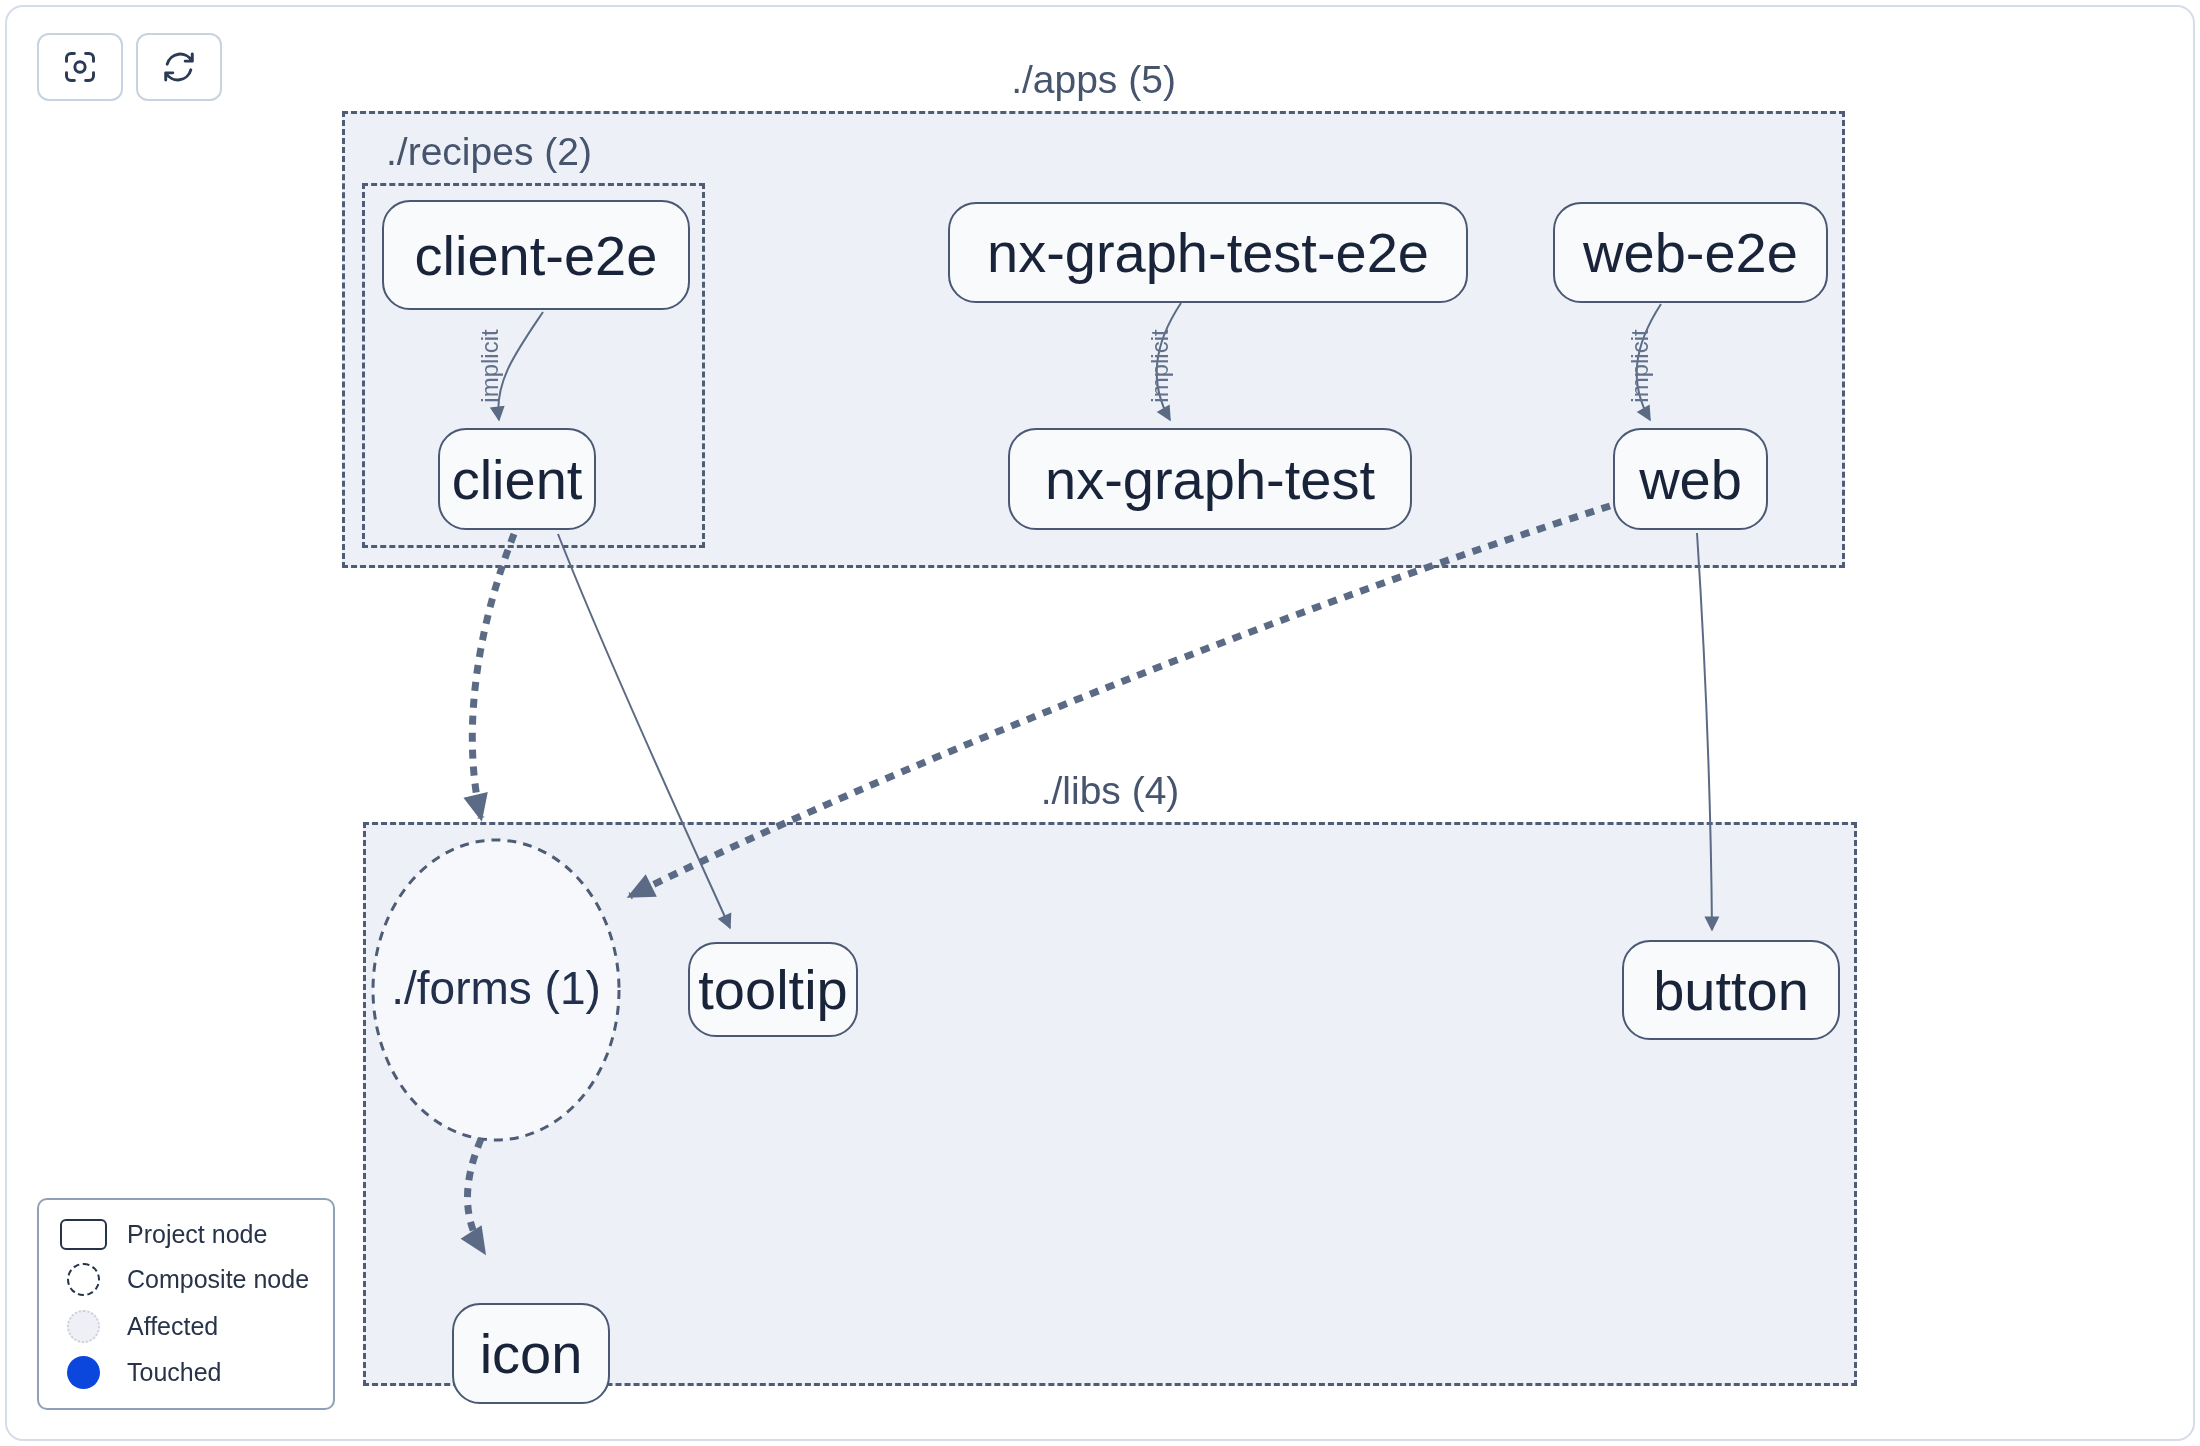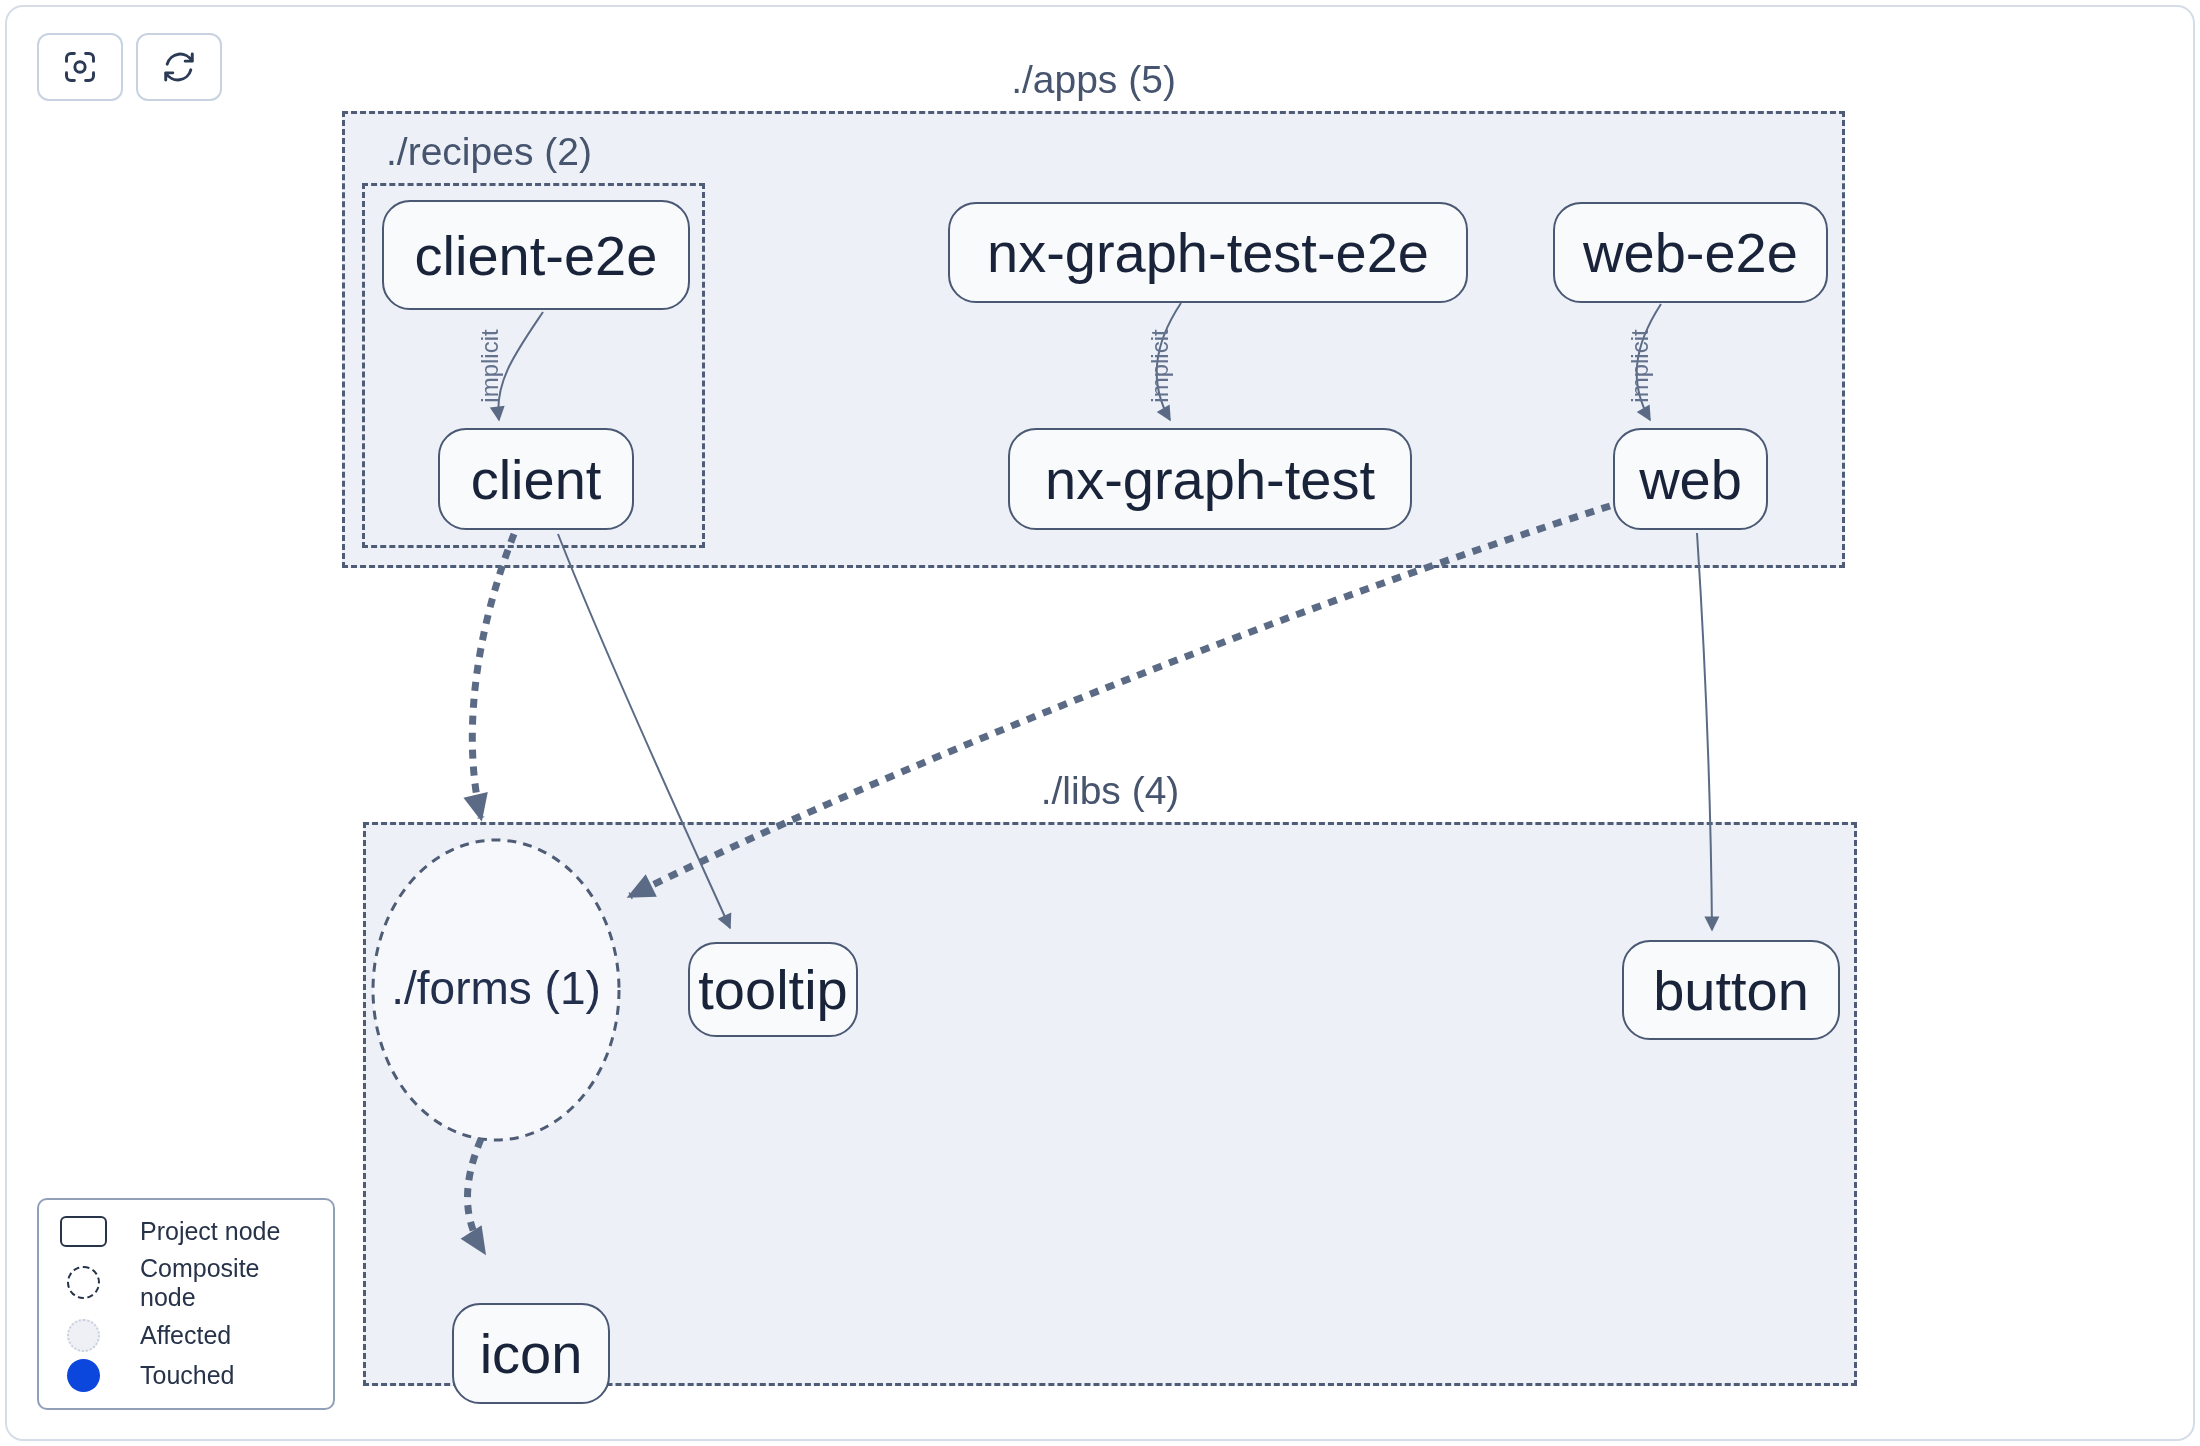--- a/index.html
+++ b/index.html
@@ -85,21 +85,21 @@
     background: #f8fafc;
     border: 2px solid #4a5874;
     border-radius: 28px;
     font-size: 56px;
     color: #192339;
     z-index: 3;
     white-space: nowrap;
     cursor: pointer;
   }
   #node-client-e2e        { left: 382px;  top: 200px; width: 308px; height: 110px; }
-  #node-client            { left: 438px;  top: 428px; width: 196px; height: 102px; }
+  #node-client            { left: 438px;  top: 428px; width: 158px; height: 102px; }
   #node-nx-graph-test-e2e { left: 948px;  top: 202px; width: 520px; height: 101px; }
   #node-nx-graph-test     { left: 1008px; top: 428px; width: 404px; height: 102px; }
   #node-web-e2e           { left: 1553px; top: 202px; width: 275px; height: 101px; }
   #node-web               { left: 1613px; top: 428px; width: 155px; height: 102px; }
   #node-tooltip           { left: 688px;  top: 942px; width: 170px; height: 95px;  }
   #node-button            { left: 1622px; top: 940px; width: 218px; height: 100px; }
   #node-icon              { left: 452px;  top: 1267px; width: 158px; height: 101px; margin-top: 36px; }
 
   
   #legend {
@@ -113,21 +113,21 @@
     display: flex; flex-direction: column;
     justify-content: space-around;
     padding: 12px 18px;
   }
   .legend-row { display: flex; align-items: center; }
   .legend-key {
     width: 52px; display: flex; align-items: center; justify-content: center;
     flex: 0 0 52px;
   }
   .legend-label {
-    margin-left: 31px;
+    margin-left: 18px;
     font-size: 25px;
     color: #273349;
   }
   .key-project {
     width: 47px; height: 31px;
     border: 2.5px solid #273349; border-radius: 6px;
     background: #ffffff;
   }
   .key-composite {
     width: 33px; height: 33px; border-radius: 50%;

